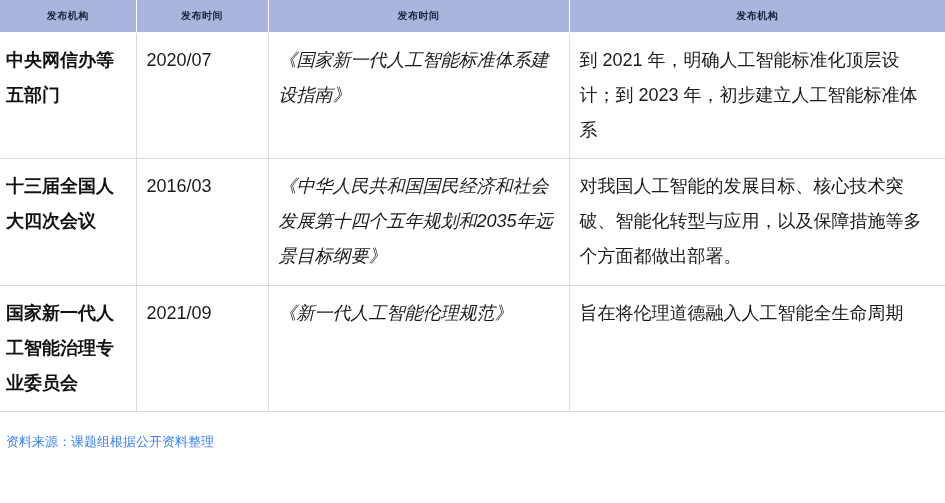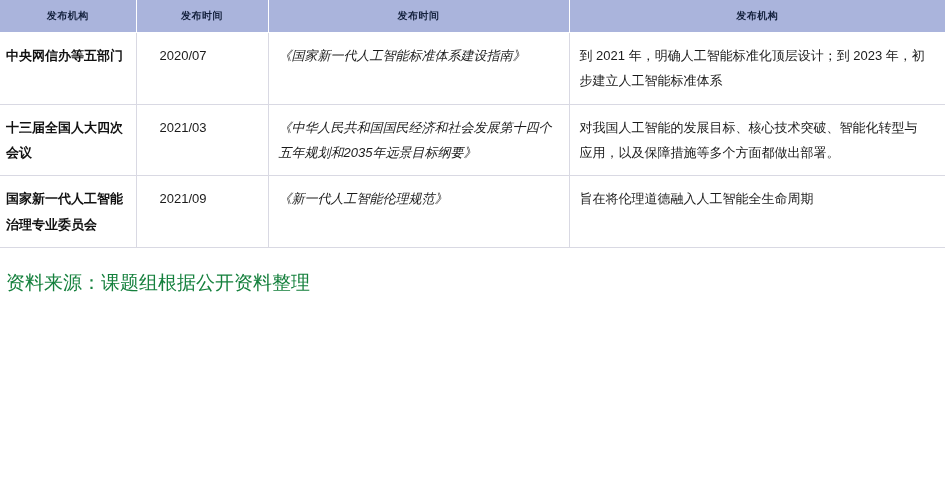--- a/index.html
+++ b/index.html
@@ -40,51 +40,51 @@
     border-top: none;
     letter-spacing: 0.5px;
   }
   thead th:first-child { border-left: none; }
   thead th:last-child { border-right: none; }
 
   tbody td {
     border-bottom: 1px solid #d9d9e3;
     border-right: 1px solid #d9d9e3;
     vertical-align: top;
-    font-size: 13px;
+    font-size: 18px;
     line-height: 1.95;
     padding: 10px 8px 10px 8px;
   }
   tbody td:last-child { border-right: none; }
   tbody tr td:first-child {
     border-left: none;
   }
   tbody td.org {
     font-weight: bold;
     color: #111111;
     padding-left: 6px;
   }
   tbody td.date {
     color: #1a1a1a;
-    padding-left: 23px;
+    padding-left: 10px;
   }
   tbody td.name {
     color: #1a1a1a;
     padding-left: 10px;
     padding-right: 14px;
     font-style: italic;
   }
   tbody td.detail {
     color: #1a1a1a;
     padding-left: 10px;
     padding-right: 20px;
   }
   .source {
-    font-size: 19px;
-    color: #15803d;
+    font-size: 13px;
+    color: #3b82f6;
     padding: 18px 0 0 6px;
     line-height: 1.8;
   }
 </style>
 </head>
 <body>
 
 <div class="wrap">
   <table class="policy-table">
     <colgroup>
@@ -103,21 +103,21 @@
     </thead>
     <tbody>
       <tr>
         <td class="org">中央网信办等五部门</td>
         <td class="date">2020/07</td>
         <td class="name">《国家新一代人工智能标准体系建设指南》</td>
         <td class="detail">到 2021 年，明确人工智能标准化顶层设计；到 2023 年，初步建立人工智能标准体系</td>
       </tr>
       <tr>
         <td class="org">十三届全国人大四次会议</td>
-        <td class="date">2021/03</td>
+        <td class="date">2016/03</td>
         <td class="name">《中华人民共和国国民经济和社会发展第十四个五年规划和2035年远景目标纲要》</td>
         <td class="detail">对我国人工智能的发展目标、核心技术突破、智能化转型与应用，以及保障措施等多个方面都做出部署。</td>
       </tr>
       <tr>
         <td class="org">国家新一代人工智能治理专业委员会</td>
         <td class="date">2021/09</td>
         <td class="name">《新一代人工智能伦理规范》</td>
         <td class="detail">旨在将伦理道德融入人工智能全生命周期</td>
       </tr>
     </tbody>

